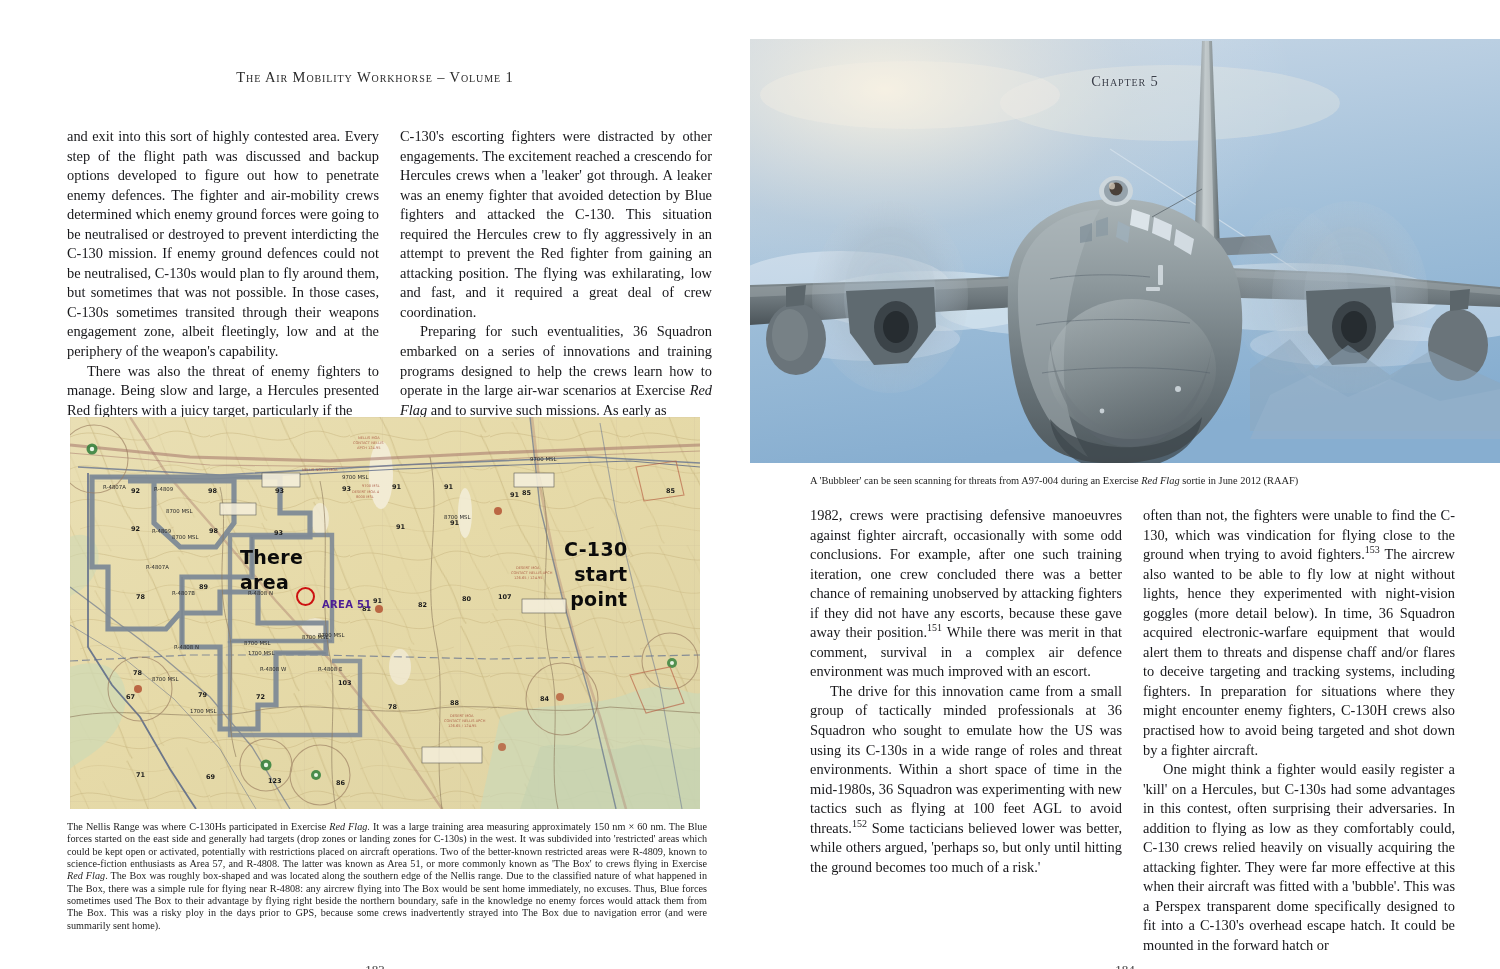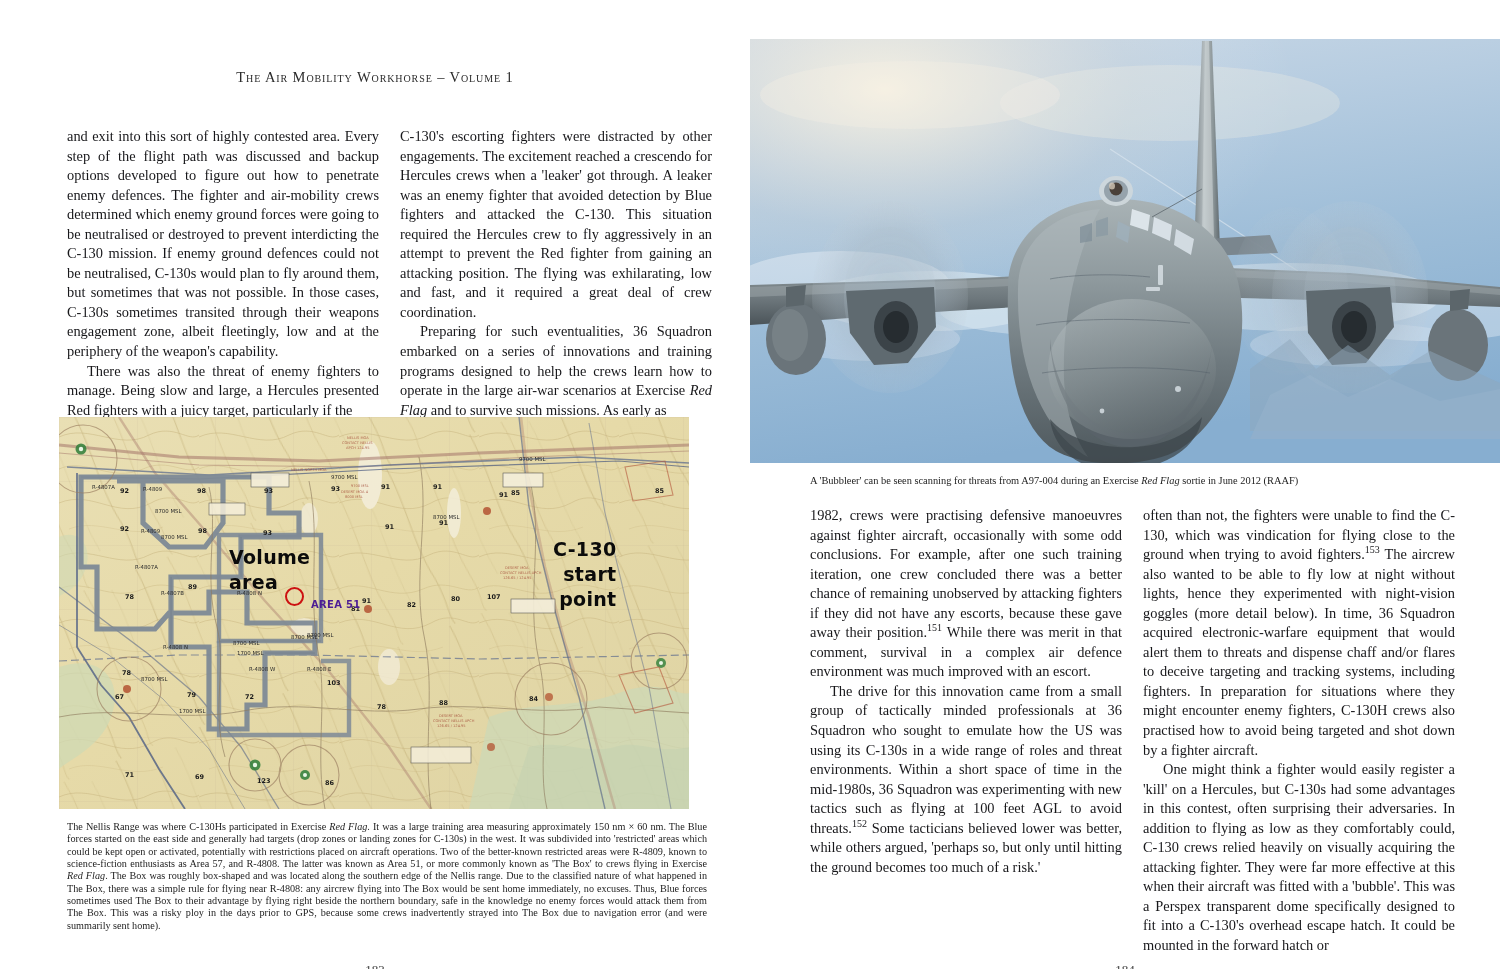--- a/index.html
+++ b/index.html
@@ -75,21 +75,21 @@
   .body-text i, .body-text em { font-style: italic; }
   sup {
     font-size: 10px;
     vertical-align: super;
     line-height: 0;
   }
 
   
   .map-figure {
     position: absolute;
-    left: 59px;
+    left: 70px;
     top: 378px;
     width: 630px;
     height: 392px;
   }
   .map {
     position: absolute;
     inset: 0;
     overflow: hidden;
     background: #e5dcb0;
   }
@@ -405,21 +405,21 @@
             <text x="82" y="264">8700 MSL</text>
             <text x="120" y="296">1700 MSL</text>
             <text x="248" y="220">8700 MSL</text>
             <text x="272" y="62">9700 MSL</text>
             <text x="374" y="102">8700 MSL</text>
             <text x="460" y="44">9700 MSL</text>
           </g>
         </svg>
 
         <div class="map-label target">
-          <span>Volume</span><br>
+          <span>There</span><br>
           <span>area</span>
         </div>
 
         <div class="map-label startpoint">
           <span>C-130</span><br>
           <span>start</span><br>
           <span>point</span>
         </div>
 
         <div class="area51-ring"></div>
@@ -577,20 +577,21 @@
 
         <path d="M452,150 L402,178" stroke="#5d676d" stroke-width="1" fill="none" opacity="0.8"></path>
 
         <g opacity="0.5">
           <path d="M500,330 L540,300 L566,330 L598,306 L640,336 L680,312 L750,344 L750,392 L500,392 Z" fill="#8fa7bb"></path>
           <path d="M520,356 L560,336 L598,358 L640,340 L690,362 L750,350 L750,400 L500,400 Z" fill="#9db2c4" opacity="0.8"></path>
         </g>
       </svg>
     </div>
 
+    <div class="running-head on-photo">Chapter 5</div>
 
     <div class="photo-caption">A 'Bubbleer' can be seen scanning for threats from A97-004 during an Exercise <i>Red Flag</i> sortie in June 2012 (RAAF)</div>
 
     <div class="cols" style="left:60px; top:467px; width:648px;">
       <div class="col">
         <p class="body-text">1982, crews were practising defensive manoeuvres against fighter aircraft, occasionally with some odd conclusions. For example, after one such training iteration, one crew concluded there was a better chance of remaining unobserved by attacking fighters if they did not have any escorts, because these gave away their position.<sup>151</sup> While there was merit in that comment, survival in a complex air defence environment was much improved with an escort.</p>
         <p class="body-text">The drive for this innovation came from a small group of tactically minded professionals at 36 Squadron who sought to emulate how the US was using its C-130s in a wide range of roles and threat environments. Within a short space of time in the mid-1980s, 36 Squadron was experimenting with new tactics such as flying at 100 feet AGL to avoid threats.<sup>152</sup> Some tacticians believed lower was better, while others argued, 'perhaps so, but only until hitting the ground becomes too much of a risk.'</p>
       </div>
       <div class="col">
         <p class="body-text">often than not, the fighters were unable to find the C-130, which was vindication for flying close to the ground when trying to avoid fighters.<sup>153</sup> The aircrew also wanted to be able to fly low at night without lights, hence they experimented with night-vision goggles (more detail below). In time, 36 Squadron acquired electronic-warfare equipment that would alert them to threats and dispense chaff and/or flares to deceive targeting and tracking systems, including fighters. In preparation for situations where they might encounter enemy fighters, C-130H crews also practised how to avoid being targeted and shot down by a fighter aircraft.</p>

